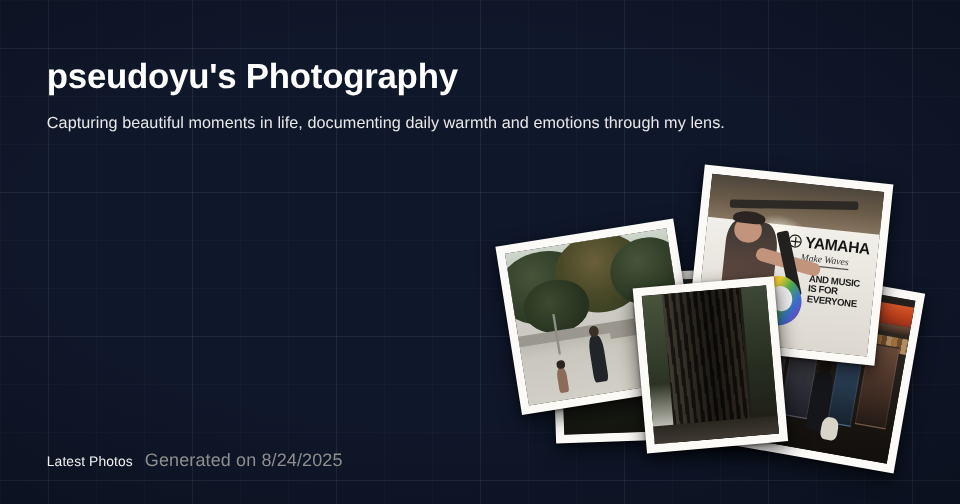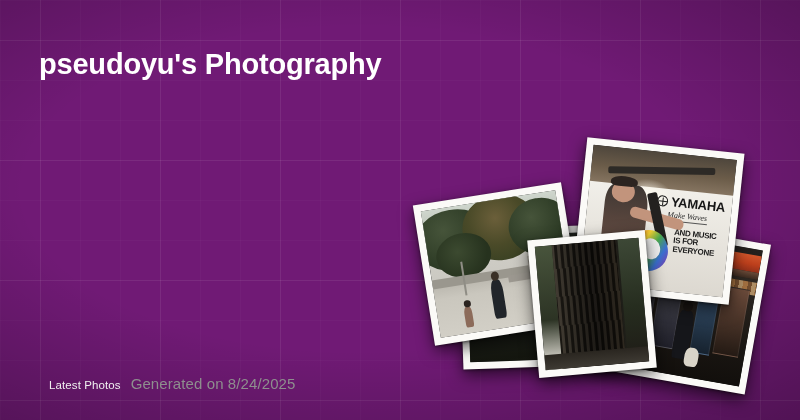--- a/index.html
+++ b/index.html
@@ -6,21 +6,21 @@
 
   html, body {
     width:800px; height:420px;
     background:#0d0d0d;
     overflow:hidden;
   }
 
   #stage {
     position:relative;
     width:800px; height:420px;
-    background:#701a75;
+    background:#0f172a;
     font-family:"Liberation Sans", sans-serif;
     overflow:hidden;
   }
 
   
   #grid {
     position:absolute; inset:0;
     background-image:
       linear-gradient(to right, rgba(255,255,255,0.055) 1px, transparent 1px),
       linear-gradient(to bottom, rgba(255,255,255,0.055) 1px, transparent 1px),
@@ -58,21 +58,21 @@
     font-size:13.5px;
     font-weight:normal;
     color:#e8e8e8;
     letter-spacing:0.05px;
     white-space:nowrap;
   }
 
   
   #footer {
     position:absolute;
-    left:49px; bottom:28px;
+    left:39px; bottom:28px;
     display:flex;
     align-items:baseline;
     gap:10px;
   }
   #footer-label {
     font-size:11.5px;
     color:#f0f0f0;
     letter-spacing:0.1px;
   }
   #footer-meta {
@@ -247,20 +247,21 @@
 </head>
 <body>
 
 <div id="stage">
 
   <div id="grid"></div>
   <div id="vignette"></div>
 
   <div id="headline">
     <div id="title">pseudoyu's Photography</div>
+    <div id="subtitle">Capturing beautiful moments in life, documenting daily warmth and emotions through my lens.</div>
   </div>
 
   <div id="collage">
 
     <div class="photo" id="photo-back">
       <div class="frame">
         <div class="scene scene-back"></div>
       </div>
     </div>
 

